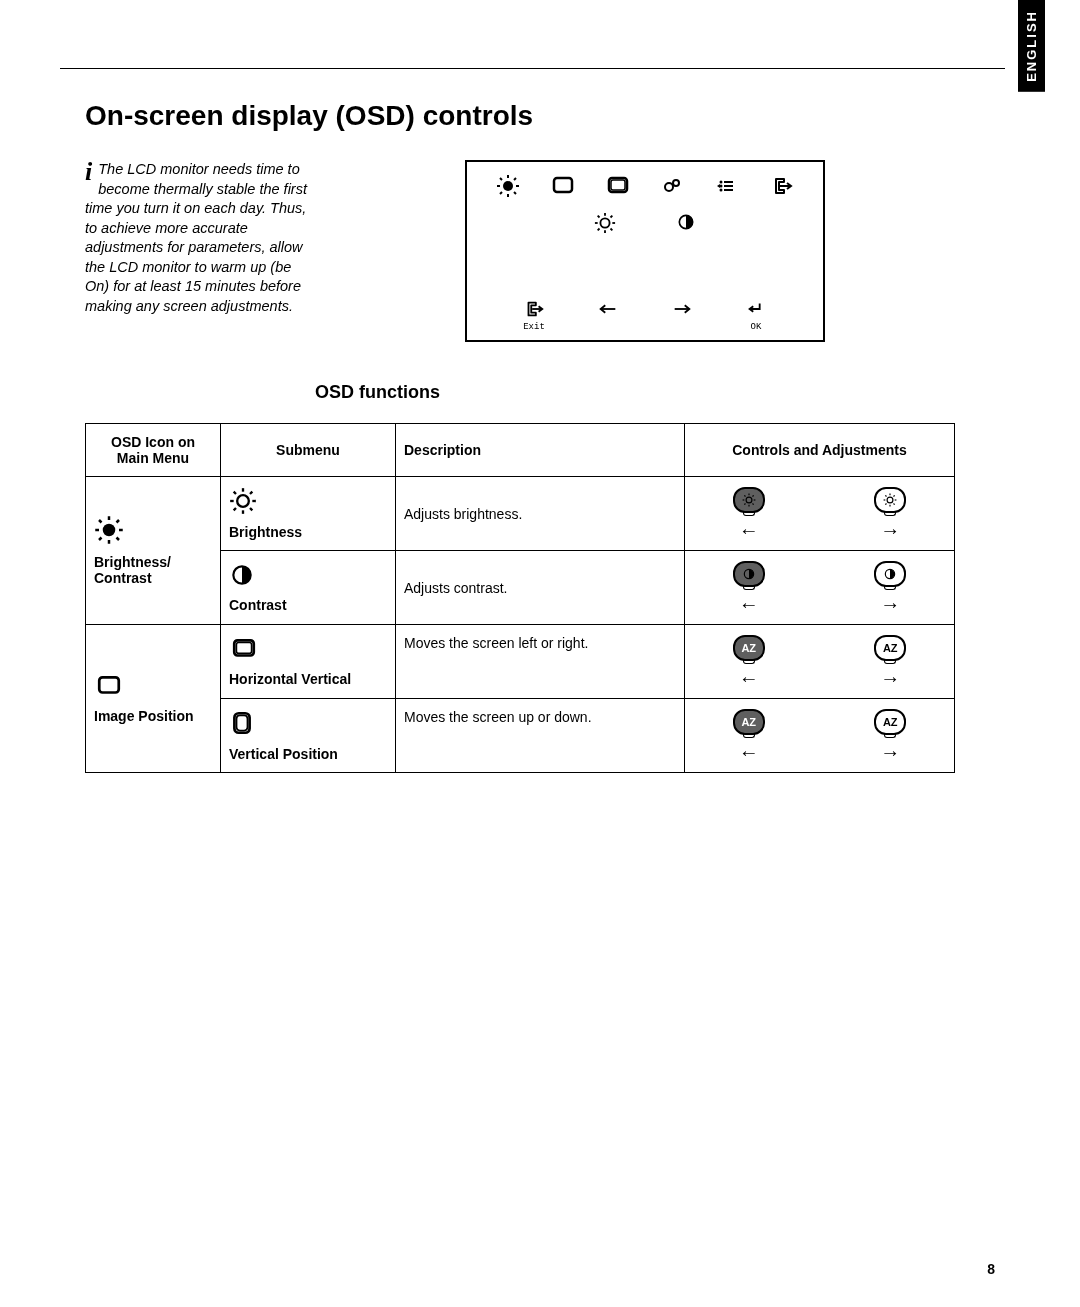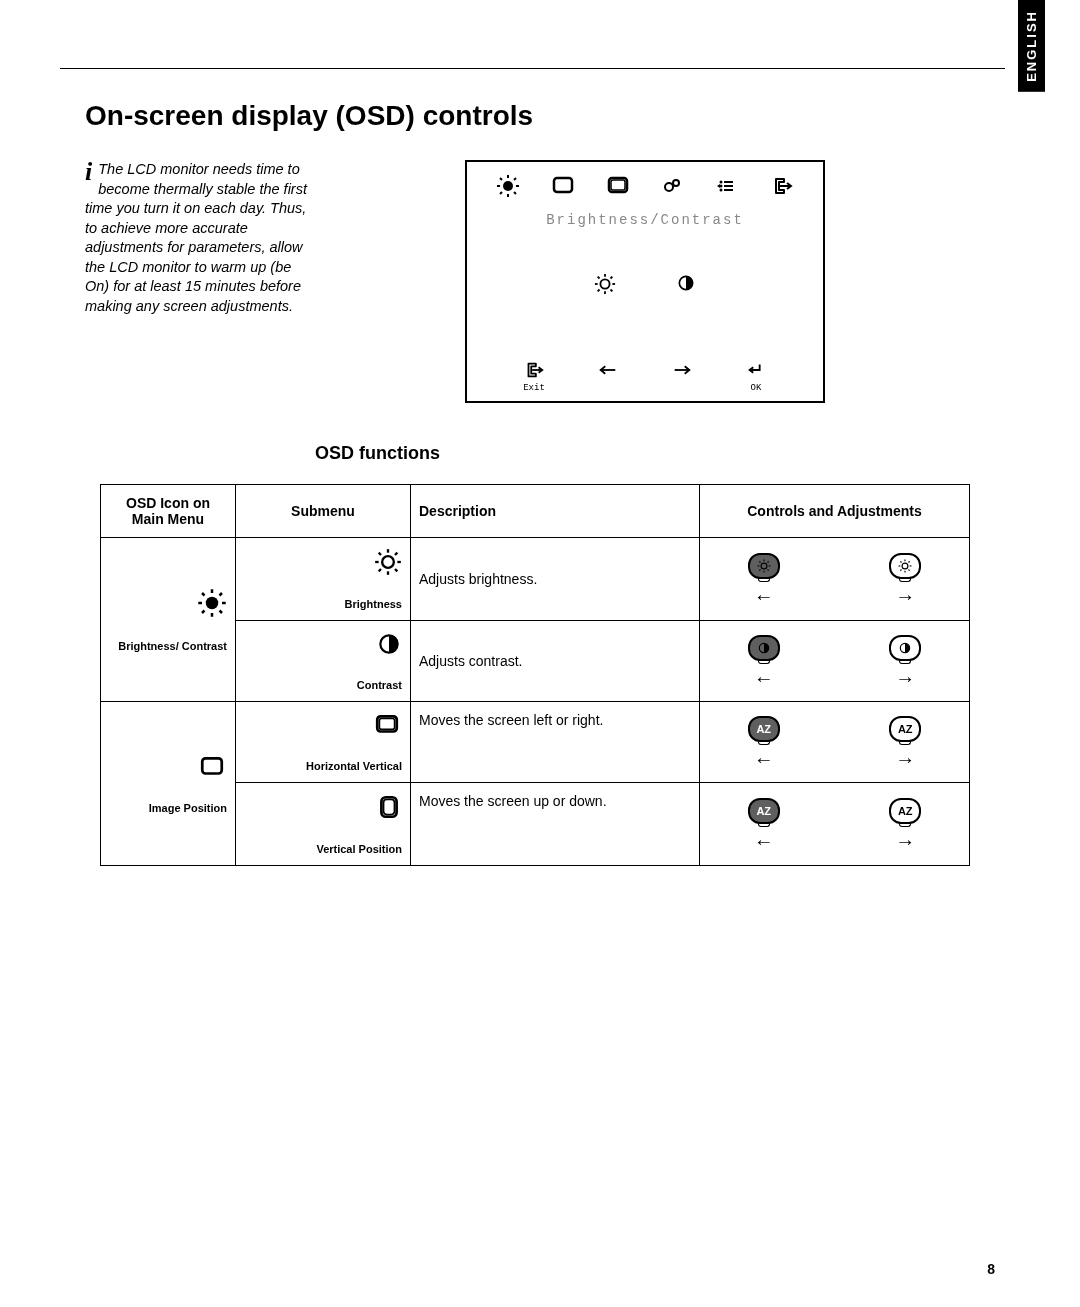--- a/index.html
+++ b/index.html
@@ -117,40 +117,40 @@
   .section-heading {
     font-size: 18px;
     font-weight: bold;
     margin-left: 230px;
     margin-top: 40px;
     margin-bottom: 20px;
   }
   table.osd {
     border-collapse: collapse;
     width: 870px;
-    margin-left: 15px;
+    margin-left: 0;
   }
   table.osd th, table.osd td {
     border: 1px solid #000;
     padding: 10px 8px;
     font-size: 14px;
     vertical-align: middle;
   }
   table.osd th {
     font-weight: bold;
     text-align: center;
   }
   table.osd th.desc, table.osd td.desc { text-align: left; }
   .cell-icon {
     display: flex;
     flex-direction: column;
-    align-items: flex-end;
-    gap: 20px;
-    font-weight: bold;
-    font-size: 11px;
+    align-items: flex-start;
+    gap: 6px;
+    font-weight: bold;
+    font-size: 14px;
   }
   .controls-cell {
     display: flex;
     justify-content: space-around;
     gap: 30px;
   }
   .ctrl {
     display: flex;
     flex-direction: column;
     align-items: center;
@@ -298,21 +298,20 @@
           <span><svg width="24" height="24" viewBox="0 0 24 24">
                 <use href="#gears"></use>
               </svg></span>
           <span><svg width="24" height="24" viewBox="0 0 24 24">
                 <use href="#menu"></use>
               </svg></span>
           <span><svg width="24" height="24" viewBox="0 0 24 24">
                 <use href="#exit"></use>
               </svg></span>
         </div>
-        <div class="osd-title">Brightness/Contrast</div>
         <div class="osd-mid">
           <span><svg width="22" height="22" viewBox="0 0 24 24">
                 <use href="#sun"></use>
               </svg></span>
           <span><svg width="20" height="20" viewBox="0 0 24 24">
                 <use href="#half"></use>
               </svg></span>
         </div>
         <div class="osd-bottom">
           <div class="nav-item">

